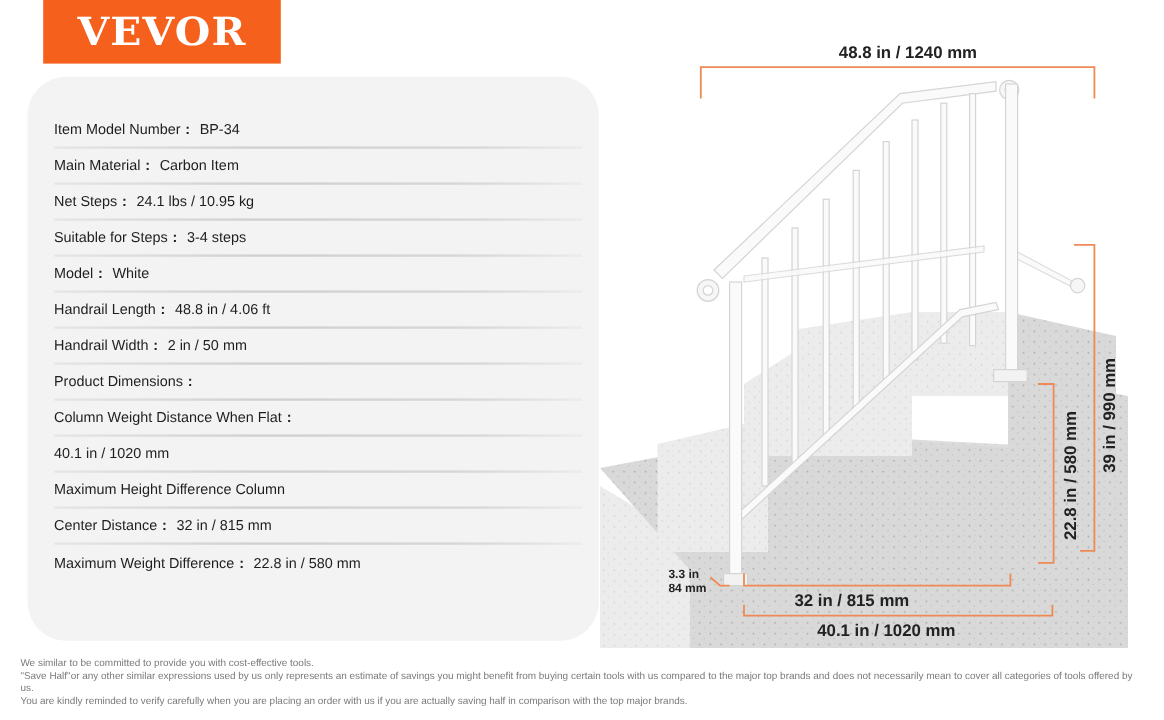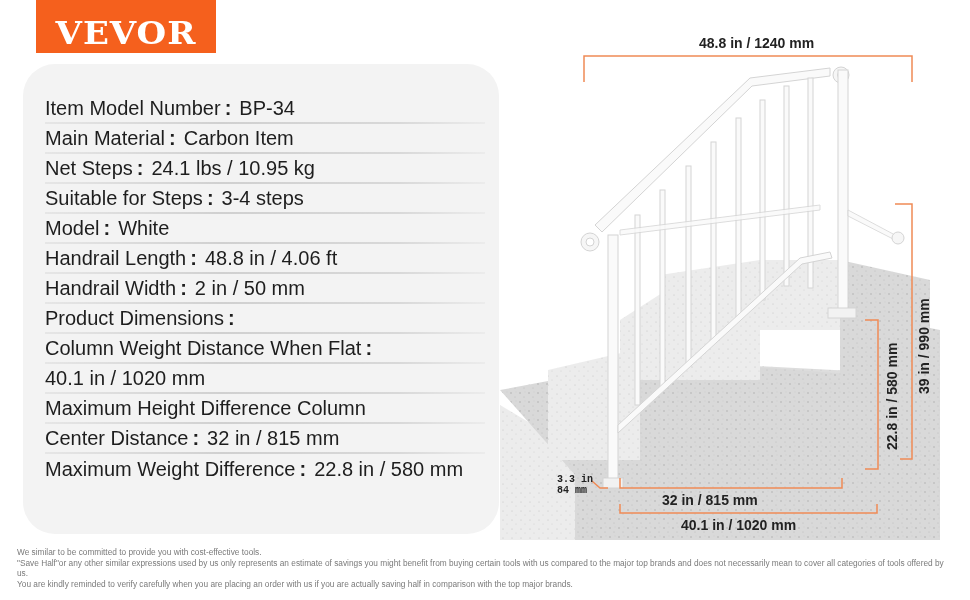--- a/index.html
+++ b/index.html
@@ -1,35 +1,35 @@
 <!DOCTYPE html>
 <html><head>
   <meta charset="utf-8">
   <style>
     * { margin: 0; padding: 0; box-sizing: border-box; }
     html, body { width: 970px; height: 600px; background: #ffffff; overflow: hidden; }
     body { position: relative; font-family: "Liberation Sans", sans-serif; color: #1a1a1a; }
 
     .logo {
-      position: absolute; left: 36px; top: 0; width: 180px; height: 53px;
-      background: #f5601d; display: flex; align-items: flex-end; justify-content: center;
+      position: absolute; left: 36px; top: 0; width: 198px; height: 53px;
+      background: #f5601d; display: flex; align-items: center; justify-content: center;
     }
     .logo span {
       font-family: "DejaVu Serif", serif; font-weight: bold; color: #fff;
       font-size: 34px; letter-spacing: 1px; transform: scaleY(0.95);
     }
 
     .spec-card {
       position: absolute; left: 23px; top: 64px; width: 476px; height: 470px;
       background: #f3f3f3; border-radius: 32px;
     }
     .spec-list { position: absolute; left: 22px; top: 30px; width: 440px; }
     .spec-row {
       height: 30px; display: flex; align-items: center;
-      font-size: 20px; color: #1e1e1e; white-space: nowrap;
+      font-size: 12px; color: #1e1e1e; white-space: nowrap;
       border-bottom: 2px solid #dcdcdc;
       border-image: linear-gradient(to right, #e6e6e6, #d0d0d0 40%, #d8d8d8 80%, #ececec) 1;
     }
     .spec-row:last-child { border-bottom: none; }
     .spec-label { font-weight: normal; }
     .spec-sep { font-weight: bold; margin: 0 8px 0 4px; }
     .spec-value { font-weight: normal; }
 
     .product-image {
       position: absolute; left: 500px; top: 30px; width: 470px; height: 510px;
@@ -194,21 +194,21 @@
 
       <polyline points="92,451 100,458 108,458"></polyline>
     </g>
   </svg>
 
   <div class="dim-label" style="left:199px; top:5px;">48.8 in / 1240 mm</div>
   <div class="dim-label vertical" style="left:416px; top:364px;">39 in / 990 mm</div>
   <div class="dim-label vertical" style="left:384px; top:420px;">22.8 in / 580 mm</div>
   <div class="dim-label" style="left:162px; top:462px;">32 in / 815 mm</div>
   <div class="dim-label" style="left:181px; top:487px;">40.1 in / 1020 mm</div>
-  <div class="dim-label small" style="left:57px; top:444px;font-family:Liberation Mono, monospace;">
+  <div class="dim-label small" style="left:57px; top:444px;">
     <div>3.3 in</div>
     <div>84 mm</div>
   </div>
 </div>
 
 <div class="disclaimer" id="disclaimer">
   <div>We similar to be committed to provide you with cost-effective tools.</div>
   <div>"Save Half"or any other similar expressions used by us only represents an estimate of savings you might benefit from buying certain tools with us compared to the major top brands and does not necessarily mean to cover all categories of tools offered by us.</div>
   <div>You are kindly reminded to verify carefully when you are placing an order with us if you are actually saving half in comparison with the top major brands.</div>
 </div>

